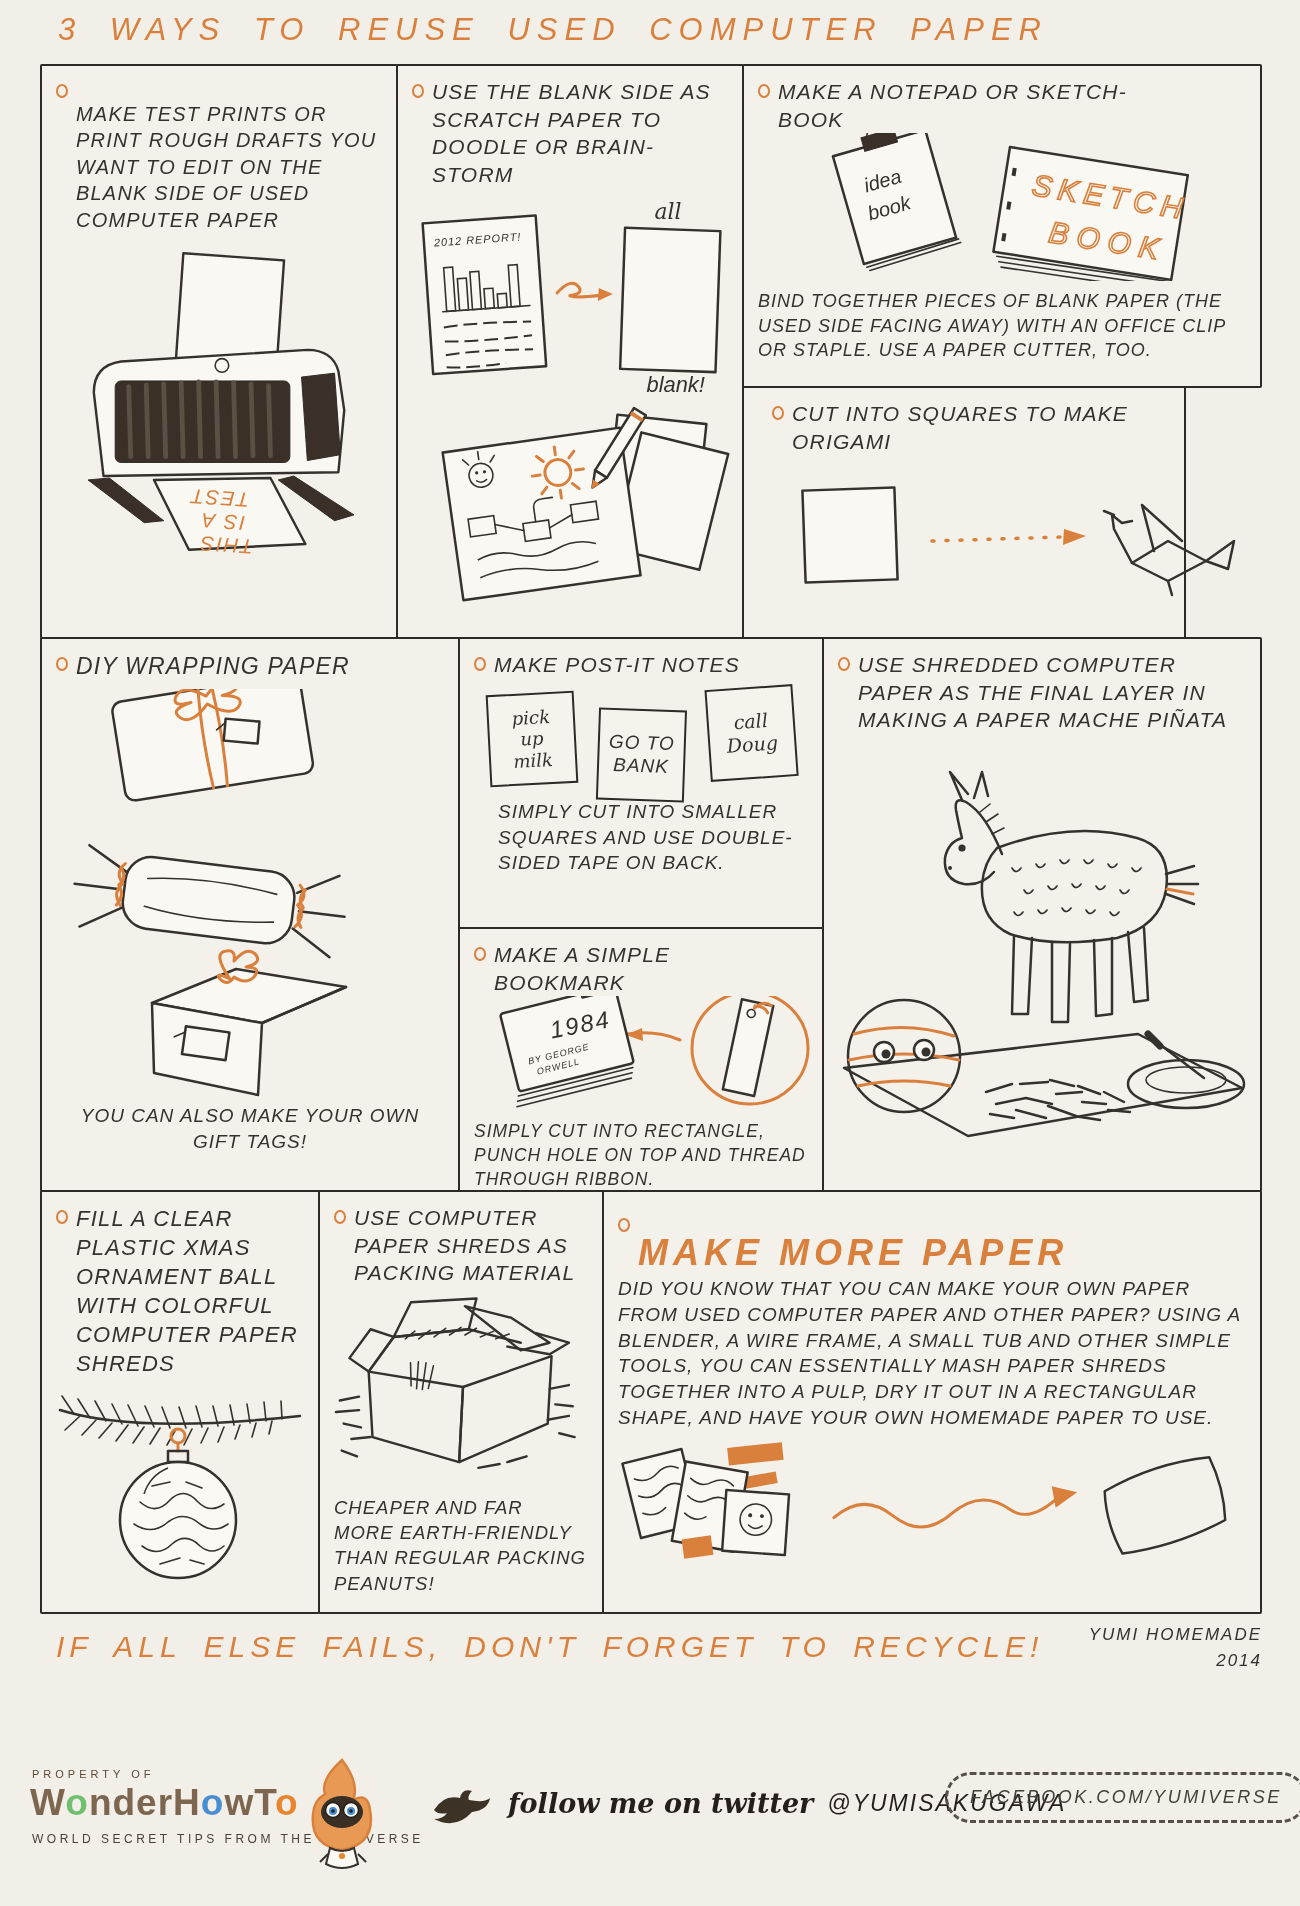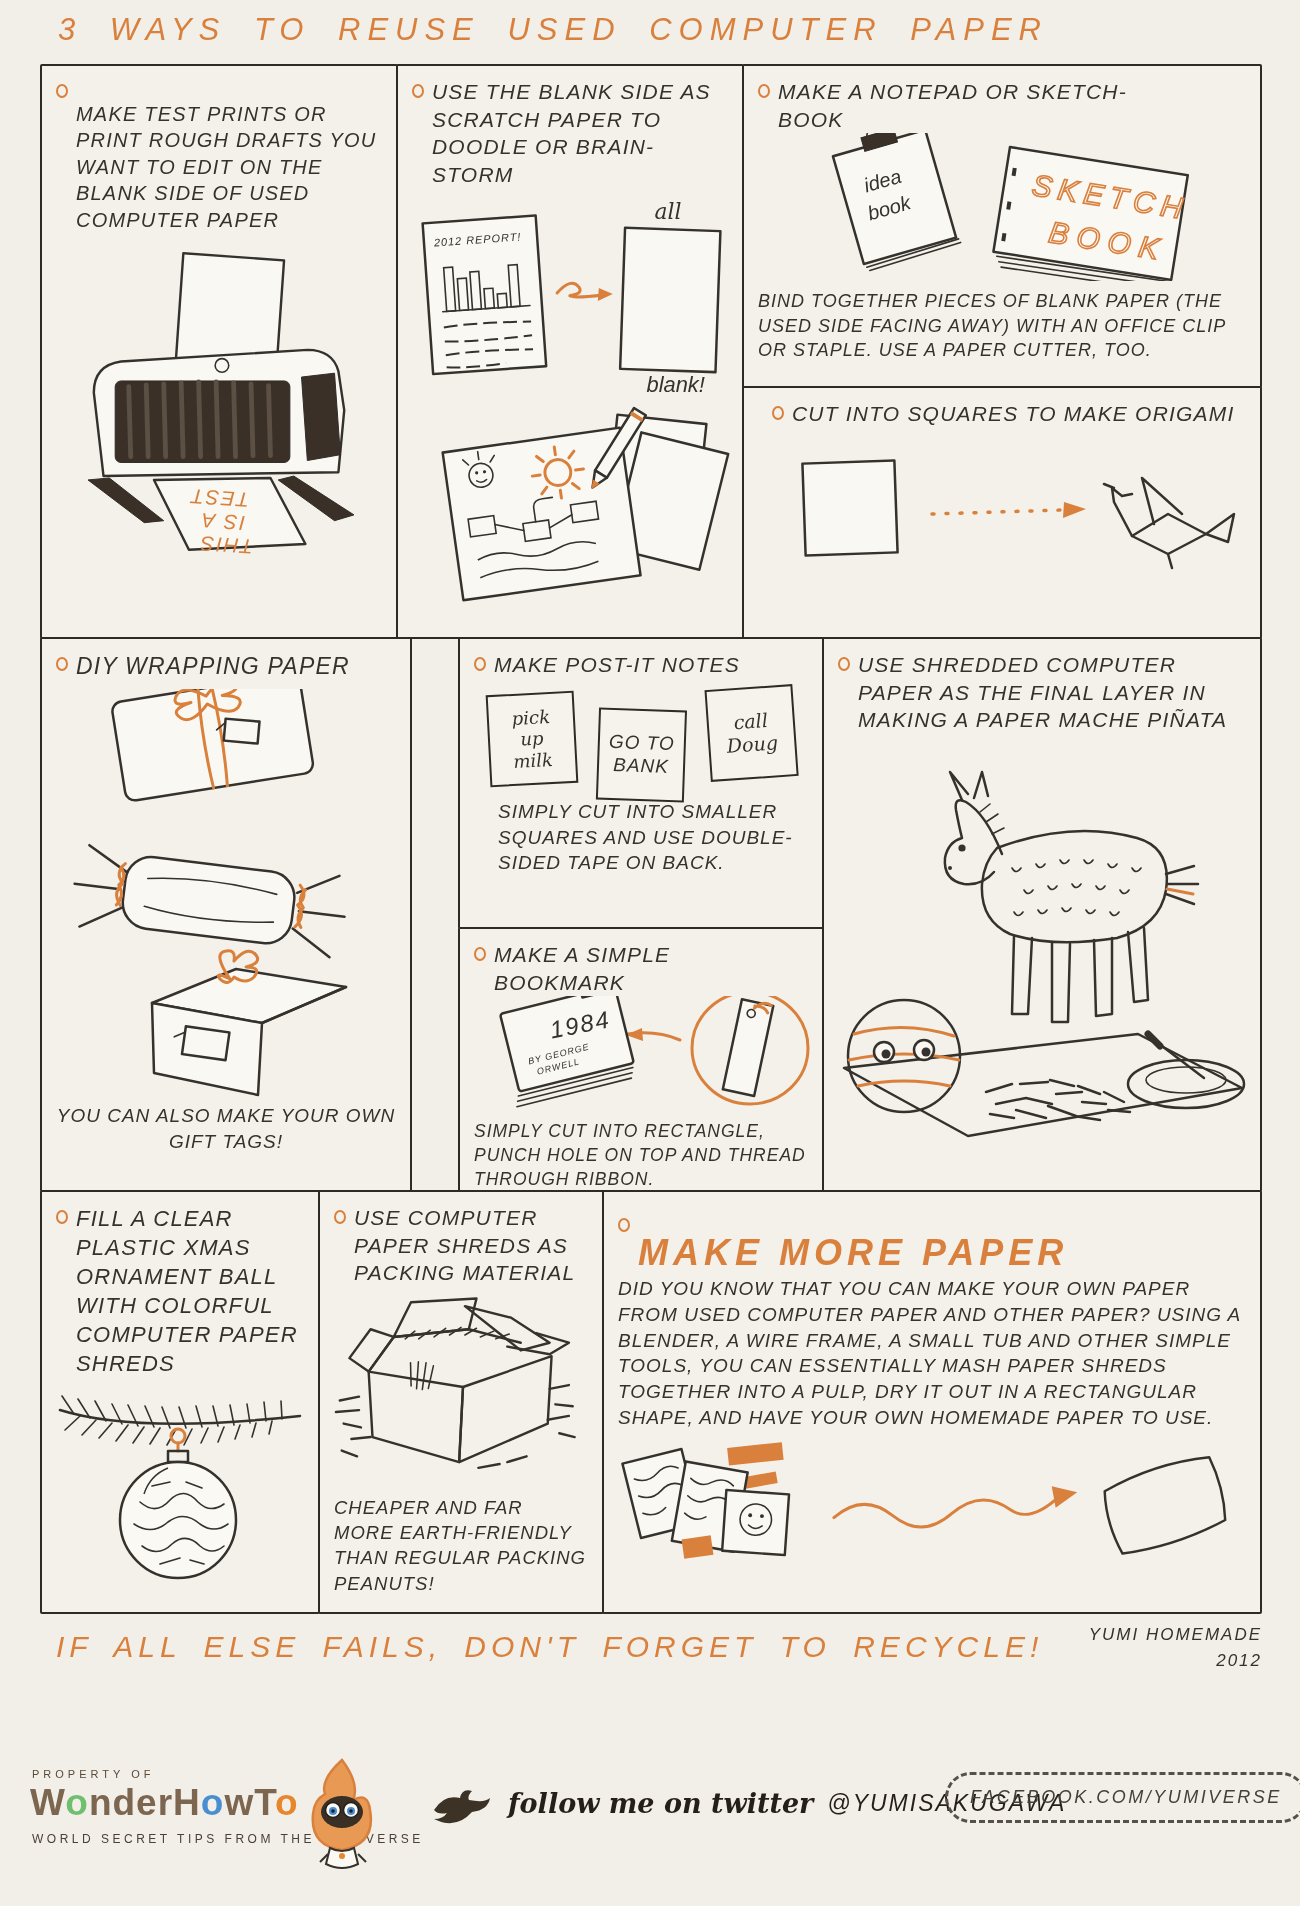--- a/index.html
+++ b/index.html
@@ -150,41 +150,41 @@
         <rect x="0" y="0" width="180" height="106" class="paper-fill"></rect>
         <path d="M4,110 l180,-2 M7,115 l178,-2 M10,120 l176,-2" class="ink-thin"></path>
         <path d="M8,20 l0,8 M8,54 l0,8 M8,86 l0,8" stroke="#35312c" stroke-width="4"></path>
         <text x="28" y="44" font-size="30" font-style="italic" letter-spacing="6" fill="none" stroke="#d9803d" stroke-width="1.6">SKETCH</text>
         <text x="52" y="88" font-size="30" font-style="italic" letter-spacing="8" fill="none" stroke="#d9803d" stroke-width="1.6">BOOK</text>
       </g>
     </svg>
     <div class="body-text" style="font-size:18px;margin-top:4px;">BIND TOGETHER PIECES OF BLANK PAPER (THE USED SIDE FACING AWAY) WITH AN OFFICE CLIP OR STAPLE. USE A PAPER CUTTER, TOO.</div>
   </div>
 
-  <div class="panel" style="left:742px;top:386px;width:520px;height:253px;padding-left:28px;">
+  <div class="panel" style="left:742px;top:386px;width:444px;height:253px;padding-left:28px;">
     <div class="hd">
         <span class="bullet"></span>
       <span class="hd-text">CUT INTO SQUARES TO MAKE ORIGAMI</span>
       </div>
     <svg width="490" height="160" viewBox="0 0 490 160" style="margin-top:6px;">
       <rect x="32" y="28" width="92" height="92" class="paper-fill" transform="rotate(-2 78 74)"></rect>
       <path d="M160,80 l130,-4" stroke="#d9803d" stroke-width="3.5" stroke-dasharray="2 12" fill="none" stroke-linecap="round"></path>
       <path d="M292,68 l22,7 l-23,9 z" class="org-fill"></path>
       <g class="ink" transform="translate(330,10)">
         <path d="M30,92 L66,70 L104,90 L66,110 Z"></path>
         <path d="M52,80 L40,34 L80,70"></path>
         <path d="M30,92 L12,58 L10,44 L20,52 L30,50"></path>
         <path d="M12,44 l-10,-4"></path>
         <path d="M104,90 L132,70 L126,98 Z"></path>
         <path d="M66,110 l4,14"></path>
       </g>
     </svg>
   </div>
 
-  <div class="panel" style="left:40px;top:637px;width:372px;height:555px;">
+  <div class="panel" style="left:40px;top:637px;width:420px;height:555px;">
     <div class="hd">
         <span class="bullet"></span>
       <span class="hd-text" style="font-size:23px;">DIY WRAPPING PAPER</span>
       </div>
     <svg width="390" height="408" viewBox="0 0 390 408" style="margin-top:8px;">
       <g transform="translate(55,14) rotate(-9)">
         <rect x="0" y="0" width="190" height="100" rx="10" class="paper-fill"></rect>
         <path d="M88,0 q-4,50 0,100 M102,0 q4,50 0,100" class="org" stroke-width="3.5"></path>
         <path d="M95,8 q-22,-16 -30,-4 q-6,10 14,8 q-24,4 -12,14 q10,8 28,-10 q20,16 30,8 q10,-10 -14,-14 q22,-2 12,-12 q-10,-8 -28,10" class="org" stroke-width="2.5"></path>
         <g transform="rotate(14 120 46)">
@@ -386,21 +386,21 @@
       <path d="M442,52 l26,6 l-22,16 z" class="org-fill"></path>
       <g transform="rotate(-16 560 70)">
         <path d="M502,40 q56,-14 112,-4 q6,34 -2,66 q-56,12 -110,4 q-8,-34 0,-66 Z" class="ink" stroke-width="3"></path>
       </g>
     </svg>
   </div>
 
   <div class="recycle">IF ALL ELSE FAILS, DON'T FORGET TO RECYCLE!</div>
   <div class="signature">
     <div>YUMI HOMEMADE</div>
-    <div>2012</div>
+    <div>2014</div>
   </div>
 
   <div class="footer">
     <div class="prop">PROPERTY OF</div>
     <div class="brand">W<span style="color:#6fbf6f">o</span>nderH<span style="color:#4a8ed2">o</span>wT<span style="color:#e8862e">o</span></div>
     <div class="tagline">WORLD SECRET TIPS FROM THE YUMIVERSE</div>
     <svg width="86" height="120" viewBox="0 0 86 120" style="position:absolute;left:300px;top:6px;">
       <path d="M42,4 Q60,28 53,44 Q68,36 70,54 Q76,88 42,94 Q10,90 13,58 Q14,44 25,38 Q20,24 42,4 Z" fill="#e89a55" stroke="#d9803d" stroke-width="2.5"></path>
       <ellipse cx="42" cy="56" rx="21" ry="16" fill="#3a2f25"></ellipse>
       <circle cx="33" cy="54" r="7.5" fill="#fbf9f4" stroke="#241f1a" stroke-width="1.5"></circle>

